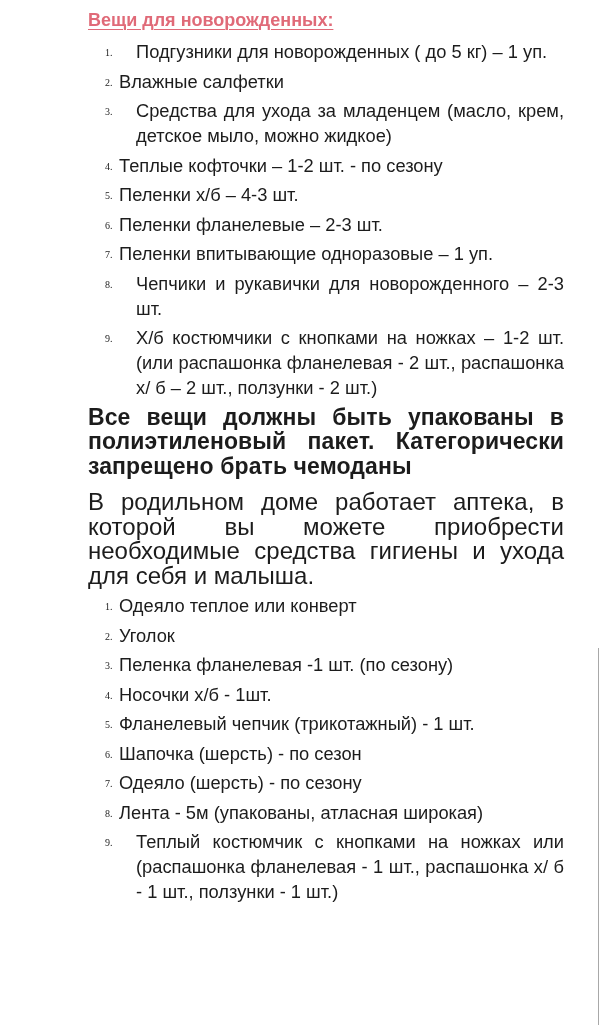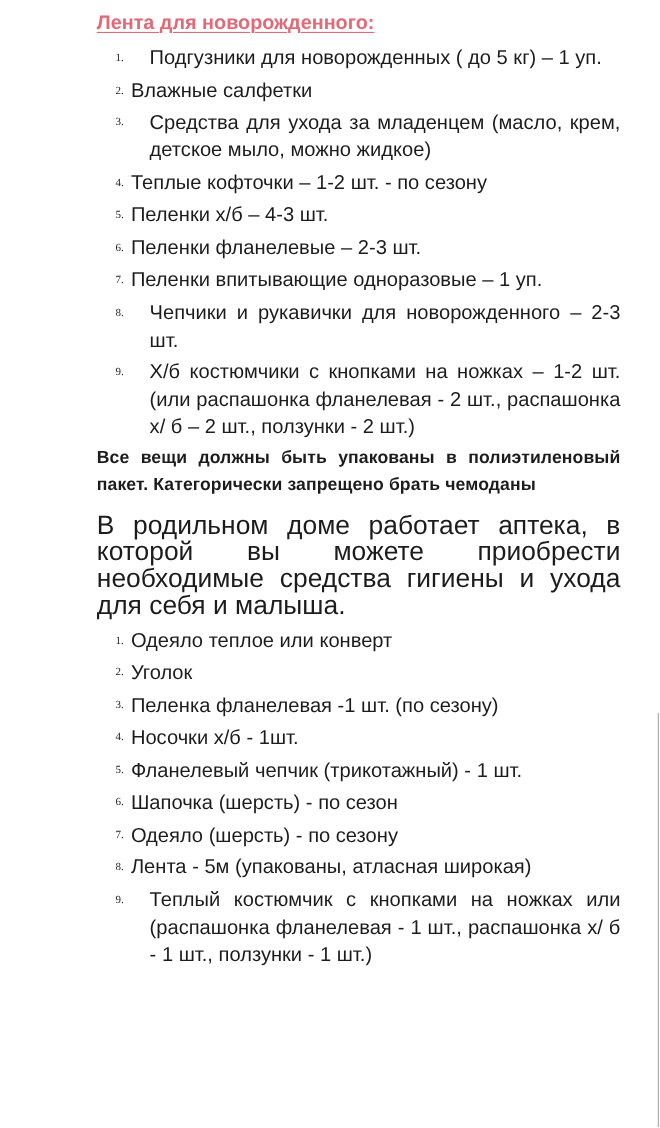--- a/index.html
+++ b/index.html
@@ -58,21 +58,21 @@
     .list-item .text {
       display: block;
       text-align: justify;
     }
     .list-item.multi .text {
       padding-left: 5px;
       margin-left: 12px;
     }
     .note-bold {
       font-weight: bold;
-      font-size: 16px;
+      font-size: 23px;
       line-height: 24.5px;
       text-align: justify;
       margin: 2px 0 0 0;
       letter-spacing: 0.1px;
     }
     .note {
       font-size: 24px;
       line-height: 24.5px;
       text-align: justify;
       margin: 12px 0 0 0;
@@ -88,21 +88,21 @@
       width: 1px;
       height: 377px;
       background: #a8a8a8;
     }
   </style>
 </head>
 <body>
 
 <div class="page">
 
-  <h2 class="heading" id="heading1">Лента для новорожденного:</h2>
+  <h2 class="heading" id="heading1">Вещи для новорожденных:</h2>
 
   <ol class="list" id="list1">
     <li class="list-item multi">
       <span class="marker">1.</span>
       <span class="text">Подгузники для новорожденных ( до 5 кг) – 1 уп.</span>
     </li>
     <li class="list-item">
       <span class="marker">2.</span>
       <span class="text">Влажные салфетки</span>
     </li>

